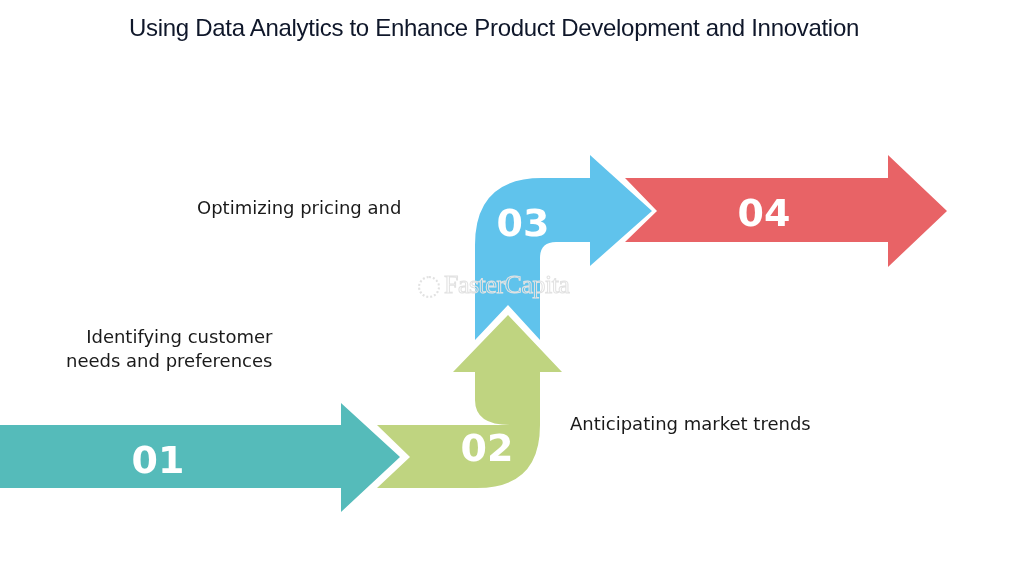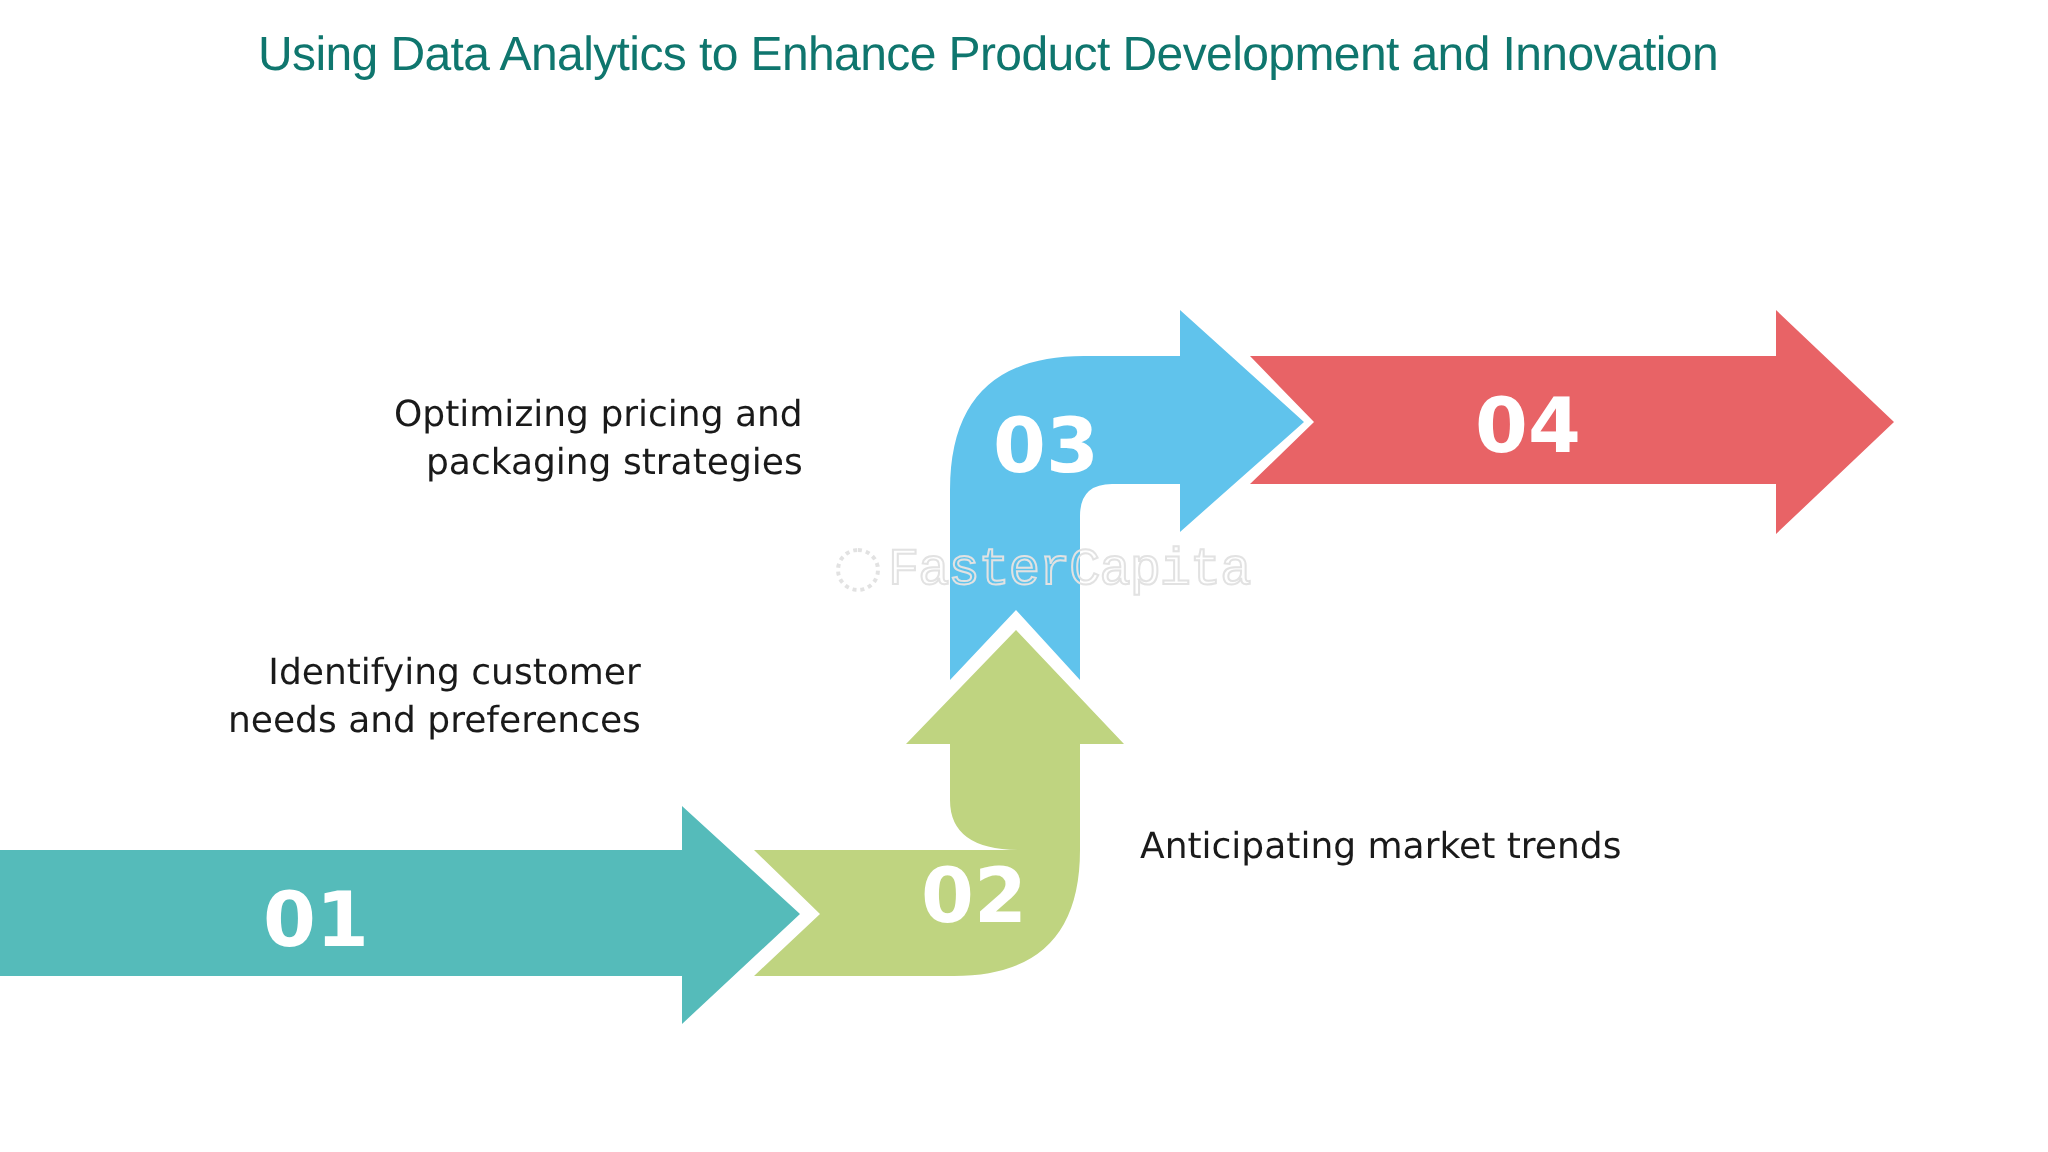--- a/index.html
+++ b/index.html
@@ -15,21 +15,21 @@
       font-family: "Liberation Sans", sans-serif;
     }
     .title {
       position: absolute;
       left: 0;
       top: 14px;
       width: 988px;
       text-align: center;
       font-family: "Liberation Sans", sans-serif;
       font-size: 24px;
-      color: #0f766e;
+      color: #0f172a;
       letter-spacing: -0.3px;
     }
     svg.diagram {
       position: absolute;
       left: 0;
       top: 0;
     }
     .step-num {
       font-family: "DejaVu Sans", sans-serif;
       font-weight: bold;
@@ -42,21 +42,21 @@
       line-height: 24px;
       color: #1a1a1a;
       white-space: nowrap;
       text-align: right;
     }
     .label span { display: block; }
     .watermark {
       position: absolute;
       left: 418px;
       top: 270px;
-      font-family: Liberation Mono, monospace;
+      font-family: Liberation Serif, serif;
       font-size: 26px;
       color: transparent;
       -webkit-text-stroke: 1px #e2e2e2;
       letter-spacing: -0.5px;
     }
     .wm-gear {
       display: inline-block;
       width: 22px;
       height: 22px;
       border: 2px dotted #e2e2e2;
@@ -119,28 +119,27 @@
   <text class="step-num" x="158" y="473" font-size="38" text-anchor="middle">01</text>
   <text class="step-num" x="487" y="461" font-size="38" text-anchor="middle">02</text>
   <text class="step-num" x="523" y="236" font-size="38" text-anchor="middle">03</text>
   <text class="step-num" x="764" y="226" font-size="38" text-anchor="middle">04</text>
 </svg>
 
 <div class="watermark">
   <span class="wm-gear"></span><span>FasterCapita</span>
 </div>
 
-<div class="label" style="left:66px; top:325px;margin-left:48px;">
+<div class="label" style="left:66px; top:325px;">
   <span>Identifying customer</span>
   <span>needs and preferences</span>
 </div>
 
 <div class="label" style="left:570px; top:412px;">
   <span>Anticipating market trends</span>
 </div>
 
 <div class="label" style="left:197px; top:196px;">
   <span>Optimizing pricing and</span>
-  <span>packaging strategies</span>
 </div>
 
 <div class="label" style="left:619px; top:261px;">
 </div>
 
 </body></html>

